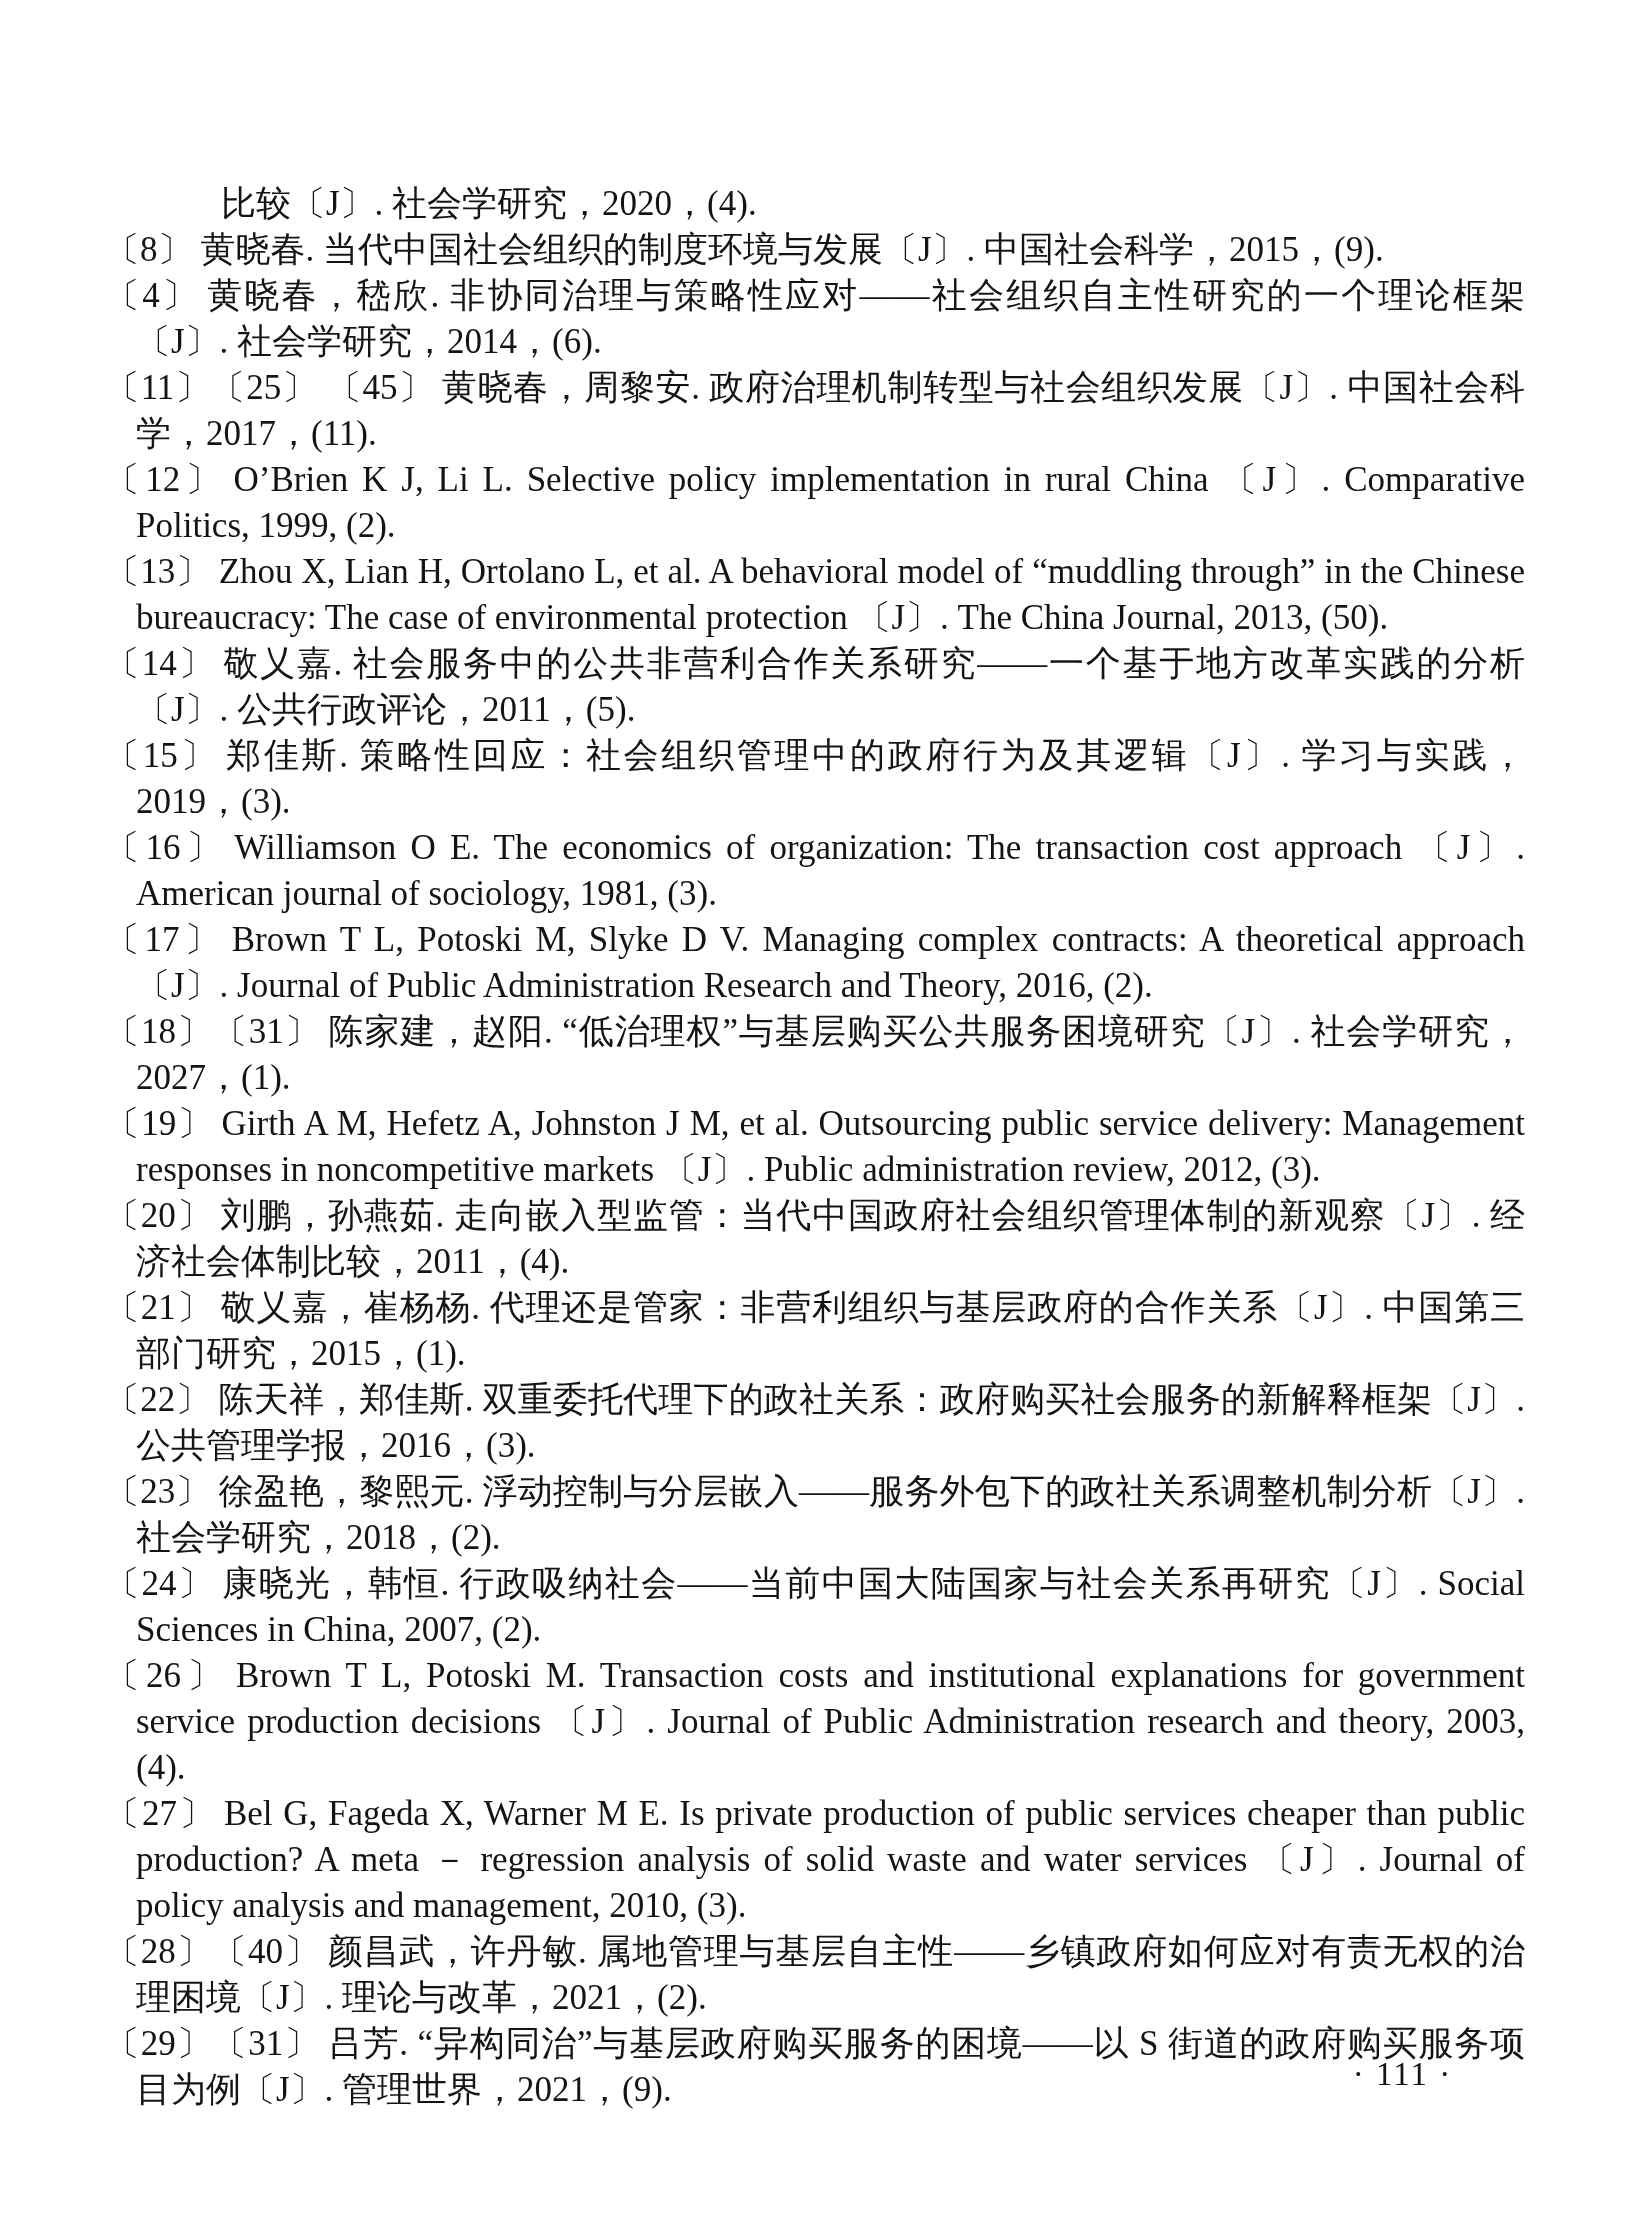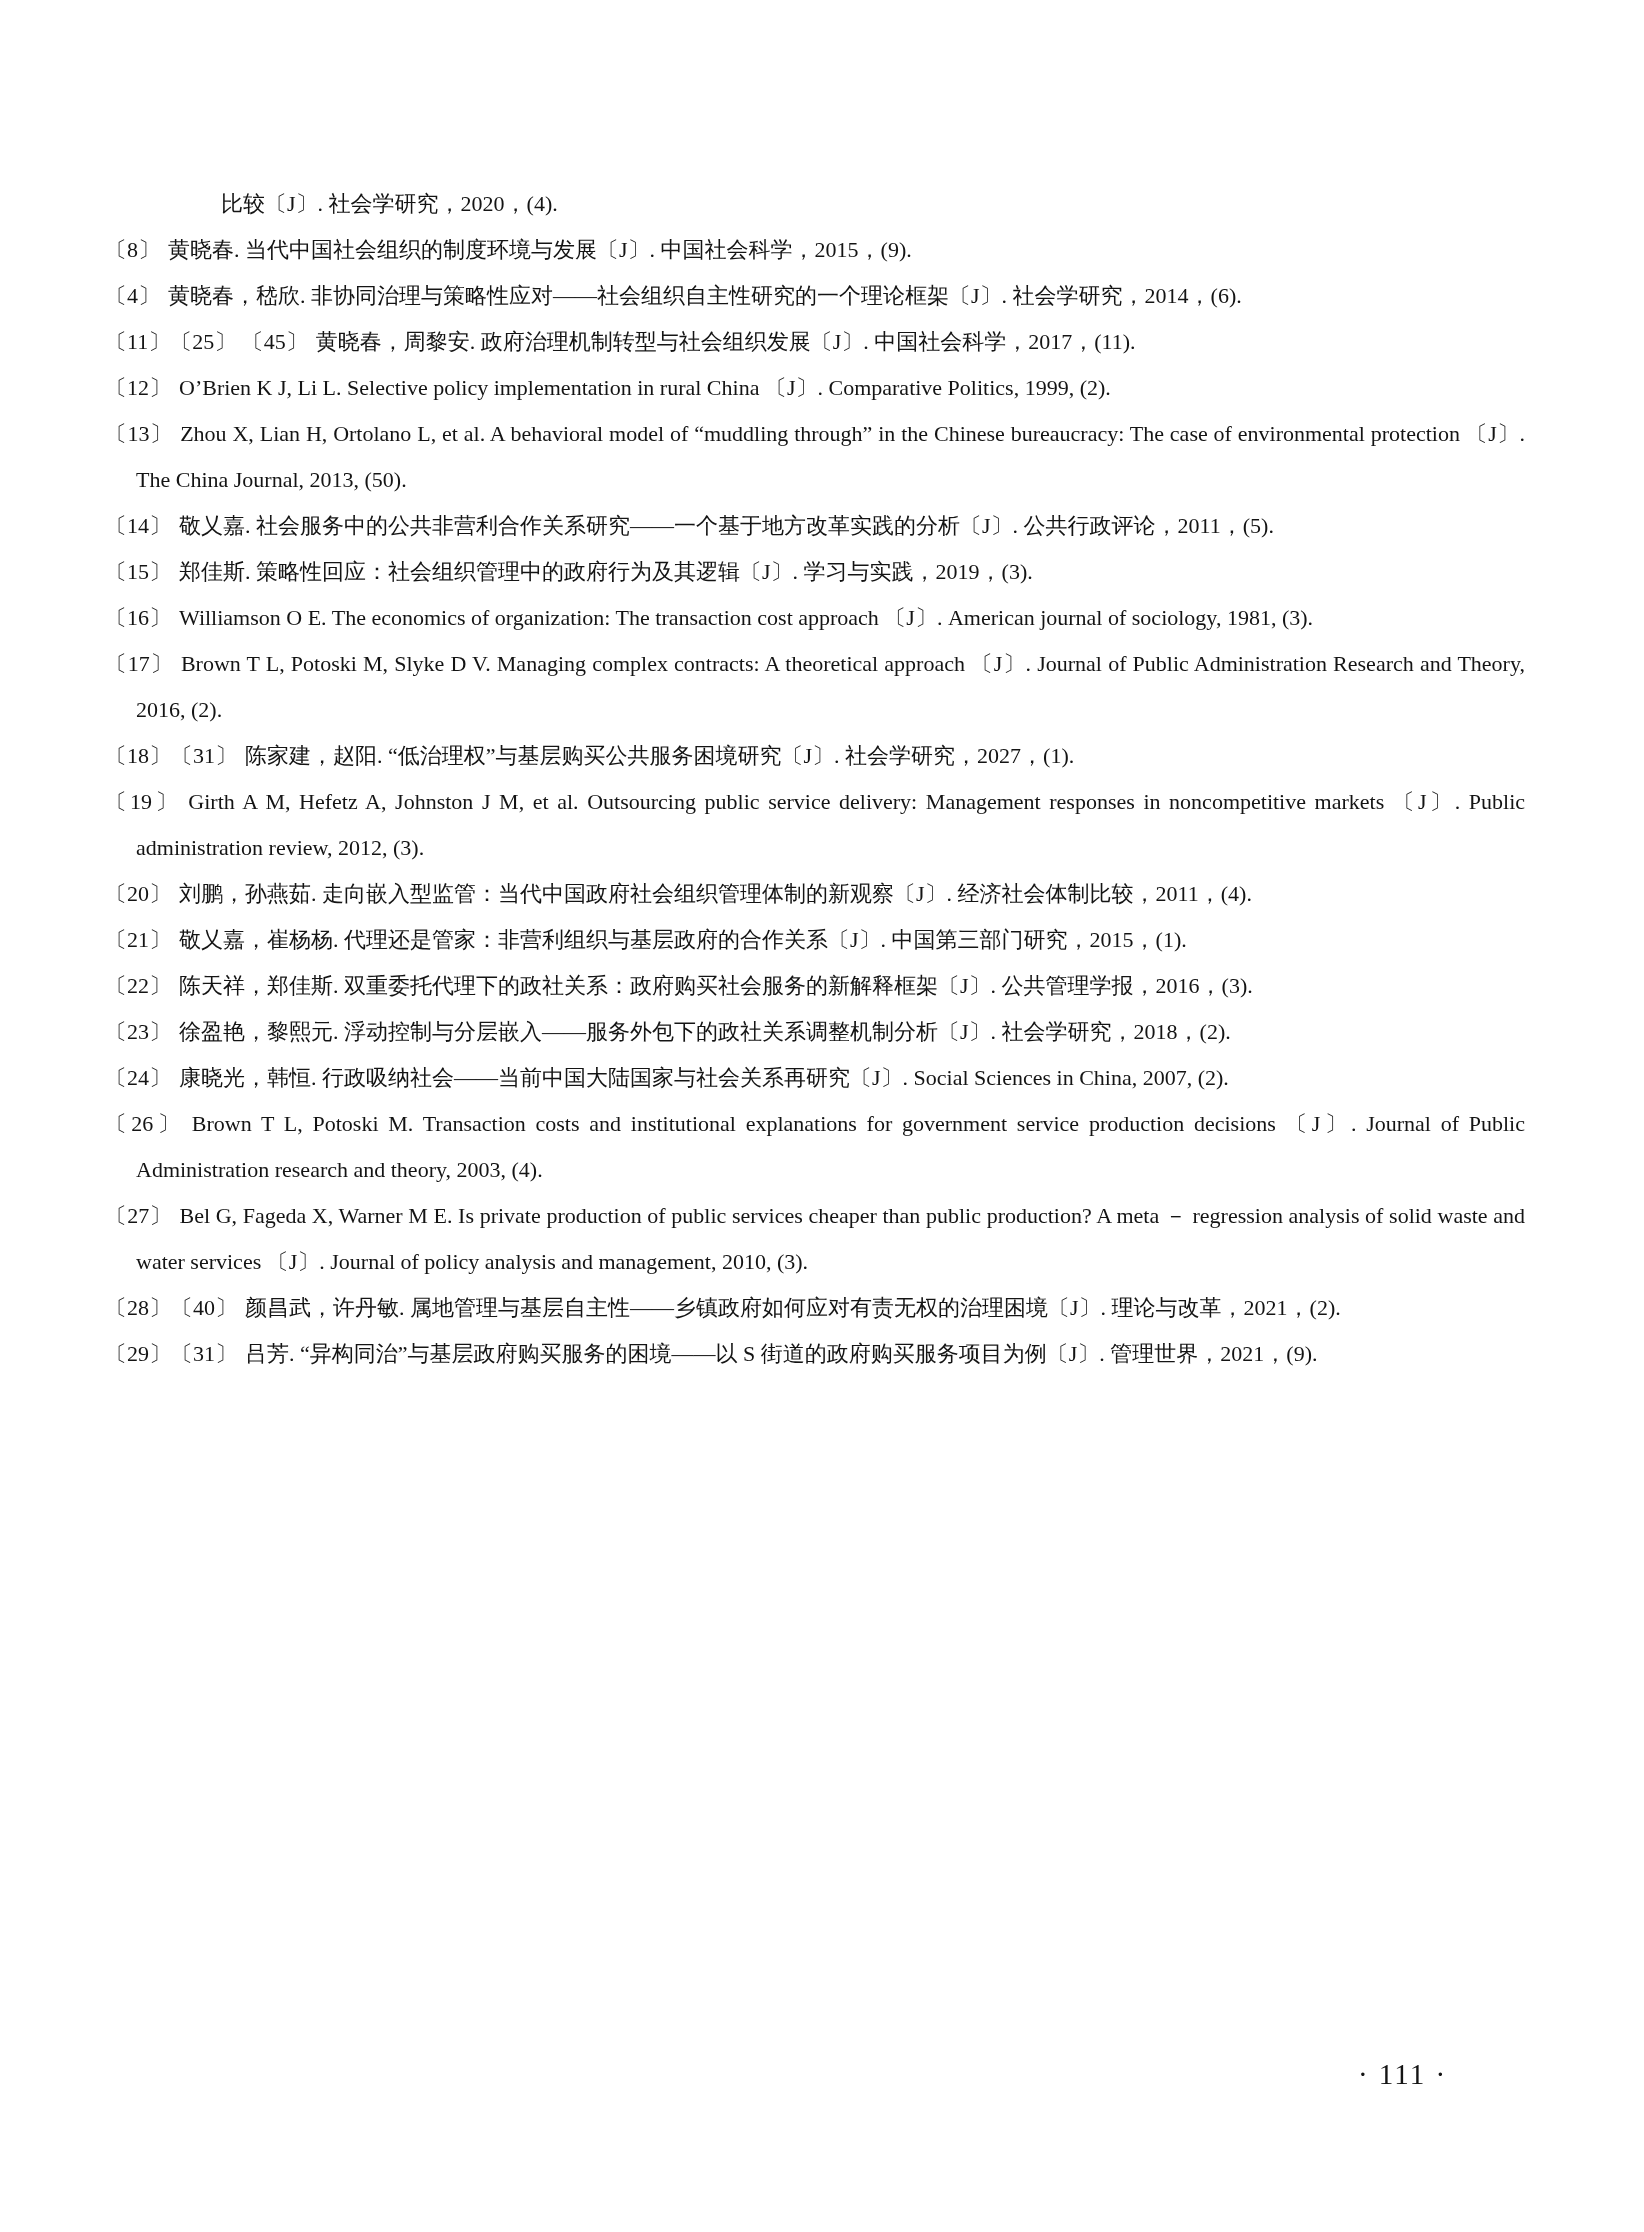--- a/index.html
+++ b/index.html
@@ -16,41 +16,41 @@
     overflow: hidden;
   }
   .refs {
     position: absolute;
     left: 105px;
     top: 181px;
     width: 1420px;
   }
   .ref {
     margin: 0;
-    font-size: 22px;
+    font-size: 35px;
     line-height: 46px;
     text-align: justify;
     padding-left: 31px;
     text-indent: -31px;
     overflow-wrap: break-word;
   }
   .ref.cont {
     padding-left: 116px;
     text-indent: 0;
   }
   .ref-label {
     margin-right: 8px;
     white-space: nowrap;
   }
   .page-number {
     position: absolute;
     top: 2054px;
     left: 1348px;
     width: 109px;
-    font-size: 29px;
+    font-size: 33px;
     line-height: 40px;
     text-align: center;
     letter-spacing: 2px;
   }
 </style>
 </head>
 <body>
 
 <div class="refs" id="ref-list">
   <p class="ref cont"><span class="ref-text">比较〔J〕. 社会学研究，2020，(4).</span></p>

